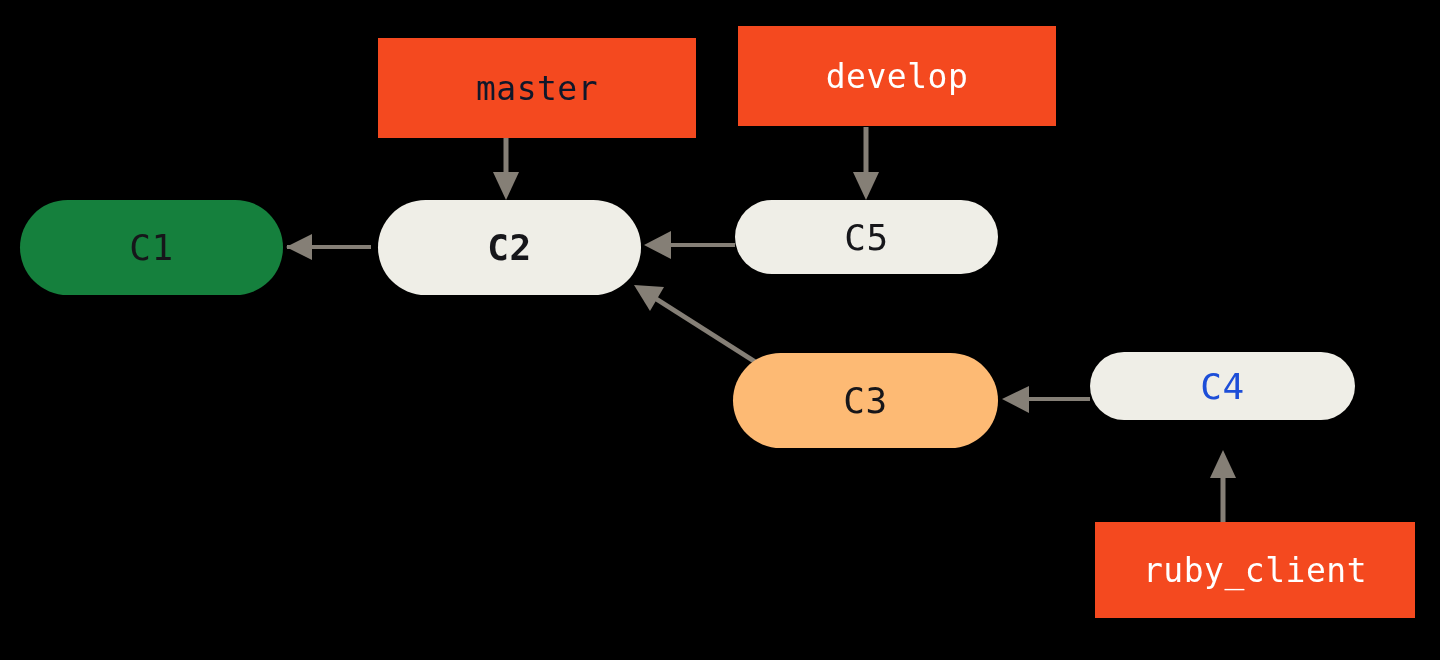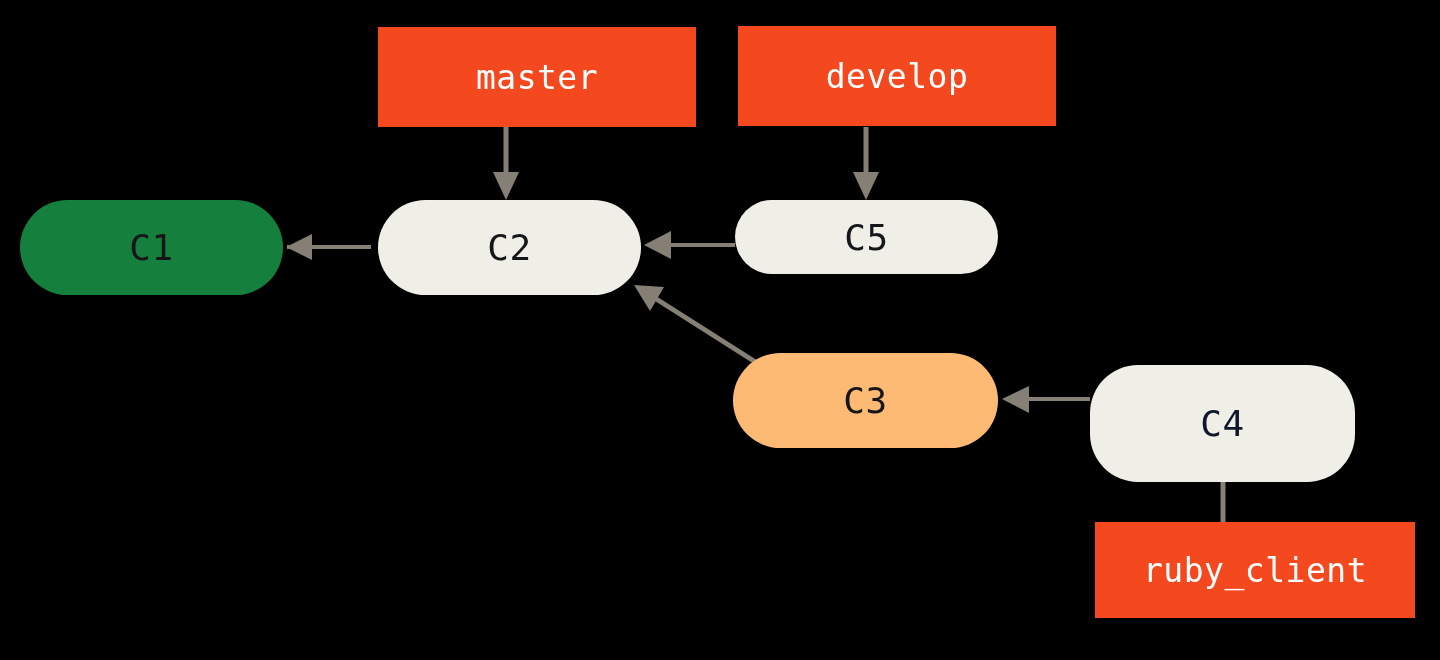--- a/index.html
+++ b/index.html
@@ -93,34 +93,34 @@
 
     <g>
       <line x1="1223" y1="522" x2="1223" y2="477" stroke="#857f76" stroke-width="5"></line>
       <polygon points="1223,450 1210,478 1236,478" fill="#857f76"></polygon>
     </g>
   </svg>
 
   <div class="commit-node" id="node-c1" style="left: 20px; top: 200px; width: 263px; height: 95px; background: #15803d; color: rgb(22, 22, 26);">
     <span>C1</span>
   </div>
-  <div class="commit-node" id="node-c2" style="left: 378px; top: 200px; width: 263px; height: 95px; background: rgb(239, 238, 231); color: rgb(22, 22, 26);">
+  <div class="commit-node" id="node-c2" style="left: 378px; top: 200px; width: 263px; height: 95px; background: rgb(239, 238, 231); color: rgb(22, 22, 26); font-weight: bold;">
     <span>C2</span>
   </div>
   <div class="commit-node" id="node-c5" style="left: 735px; top: 200px; width: 263px; height: 74px; background: rgb(239, 238, 231); color: rgb(22, 22, 26);">
     <span>C5</span>
   </div>
   <div class="commit-node" id="node-c3" style="left: 733px; top: 353px; width: 265px; height: 95px; background: #fdba74; color: rgb(22, 22, 26);">
     <span>C3</span>
   </div>
-  <div class="commit-node" id="node-c4" style="left: 1090px; top: 352px; width: 265px; height: 117px; background: rgb(239, 238, 231); color: #0f172a; margin-top: 13px;">
+  <div class="commit-node" id="node-c4" style="left: 1090px; top: 352px; width: 265px; height: 68px; background: rgb(239, 238, 231); color: #1d4ed8;">
     <span>C4</span>
   </div>
 
-  <div class="branch-label" id="branch-master" style="left: 378px; top: 27px; width: 318px; height: 100px; background: rgb(244, 73, 31); color: #ffffff;">
+  <div class="branch-label" id="branch-master" style="left: 378px; top: 38px; width: 318px; height: 100px; background: rgb(244, 73, 31); color: #0f172a;">
     <span>master</span>
   </div>
   <div class="branch-label" id="branch-develop" style="left: 738px; top: 26px; width: 318px; height: 100px; background: rgb(244, 73, 31); color: rgb(255, 255, 255);">
     <span>develop</span>
   </div>
   <div class="branch-label" id="branch-ruby-client" style="left: 1095px; top: 522px; width: 320px; height: 96px; background: rgb(244, 73, 31); color: rgb(255, 255, 255);">
     <span>ruby_client</span>
   </div>
 
 </div>

